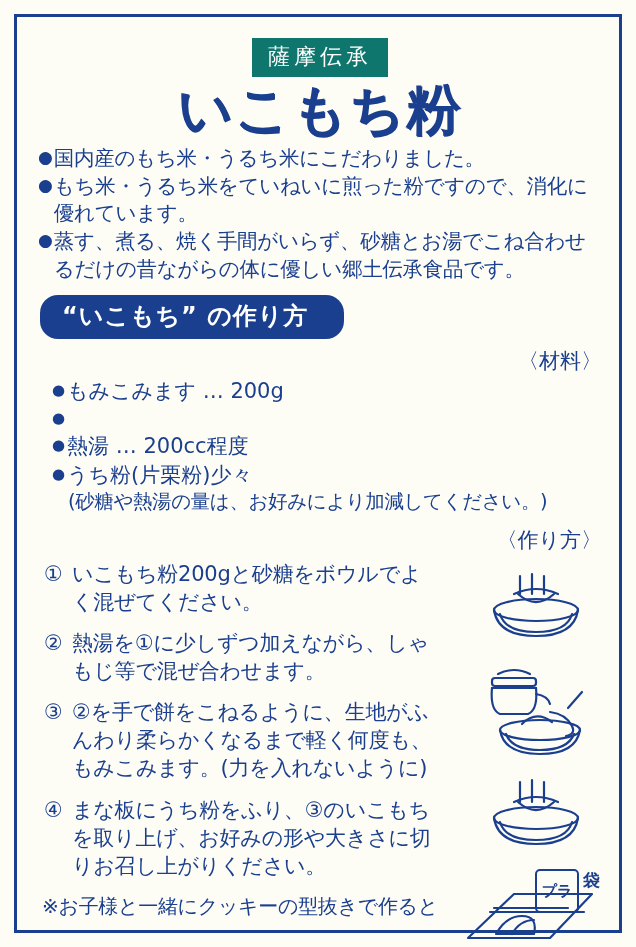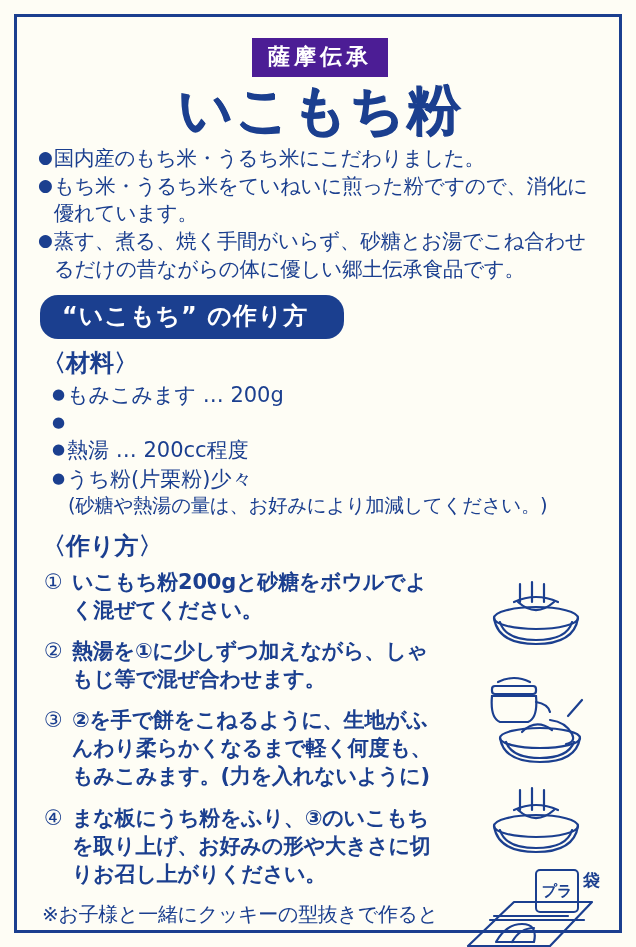--- a/index.html
+++ b/index.html
@@ -37,23 +37,23 @@
     color: #1b3f8f;
   }
 
   
   .banner-wrap {
     text-align: center;
     margin-top: 18px;
   }
   .banner {
     display: inline-block;
-    background: #4c1d95;
+    background: #0f766e;
     color: #ffffff;
-    font-weight: bold;
+    font-weight: normal;
     font-size: 22px;
     letter-spacing: 4px;
     padding: 4px 16px 5px 16px;
     font-family: "DejaVu Sans", "Liberation Sans", sans-serif;
   }
   .product-title {
     text-align: center;
     color: #1b3f8f;
     font-size: 54px;
     font-weight: bold;
@@ -98,24 +98,25 @@
     font-size: 24px;
     font-weight: bold;
     border-radius: 18px;
     padding: 5px 36px 7px 22px;
     letter-spacing: 1px;
     font-family: "DejaVu Sans", "Liberation Sans", sans-serif;
   }
 
   
   .subhead {
-    font-size: 24px;
-    font-weight: bold;
+    font-size: 21px;
+    font-weight: normal;
     margin: 4px 0 2px 4px;
     font-family: "DejaVu Sans", "Liberation Sans", sans-serif;
+    text-align: right;
   }
 
   
   .ingredients {
     font-size: 21px;
     line-height: 1.36;
     margin-left: 14px;
     font-family: "DejaVu Sans", "Liberation Sans", sans-serif;
   }
   .ing-item {
@@ -149,21 +150,20 @@
   }
   .step-num {
     flex: 0 0 auto;
     width: 28px;
     font-size: 21px;
   }
   .step-text {
     flex: 1 1 auto;
     max-width: 370px;
     letter-spacing: -0.2px;
-    font-weight: bold;
   }
 
   
   .illus {
     position: absolute;
     right: 0;
   }
   .i1 { top: 4px;   right: 6px; }
   .i2 { top: 108px; right: 6px; }
   .i3 { top: 214px; right: 6px; }

